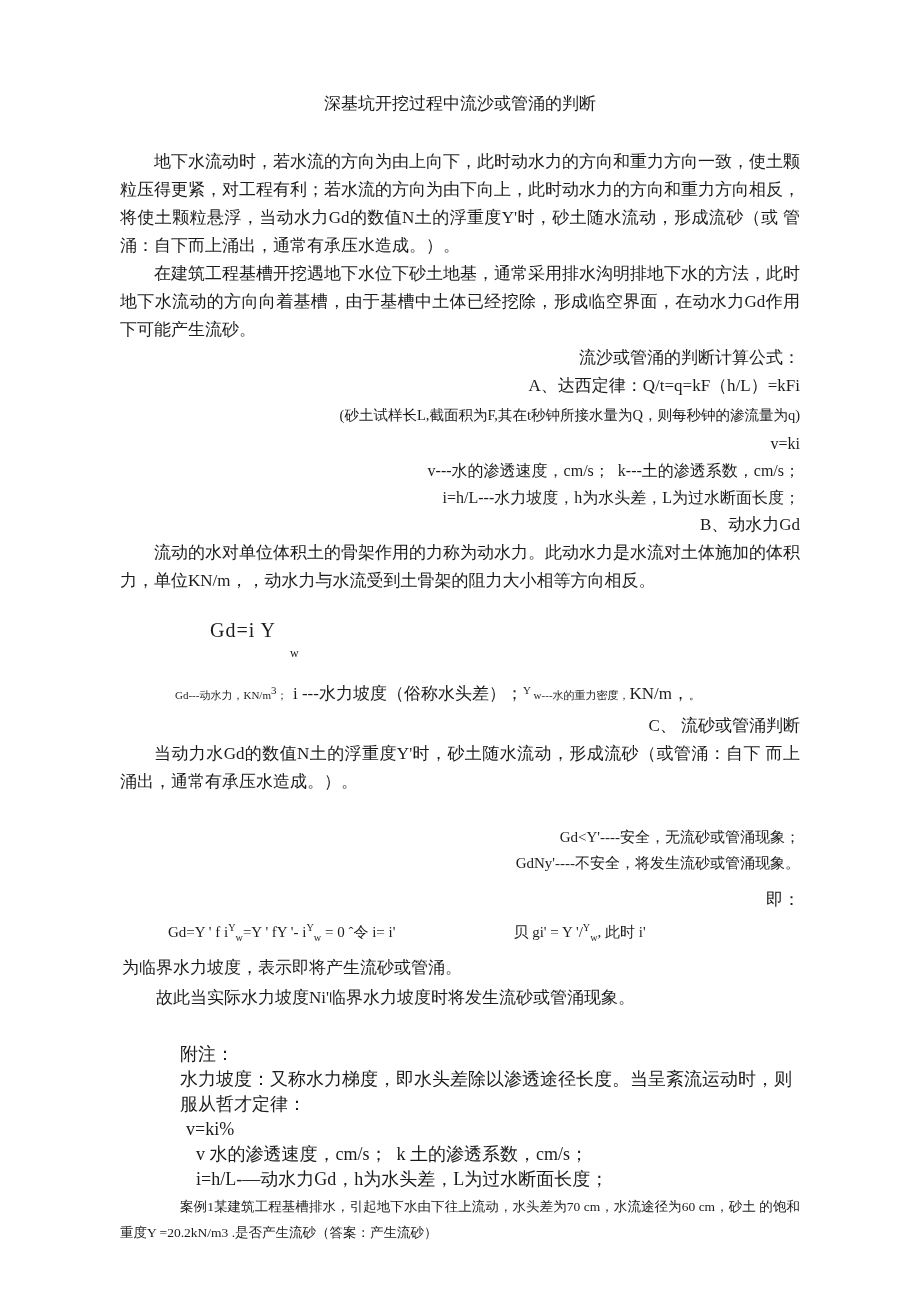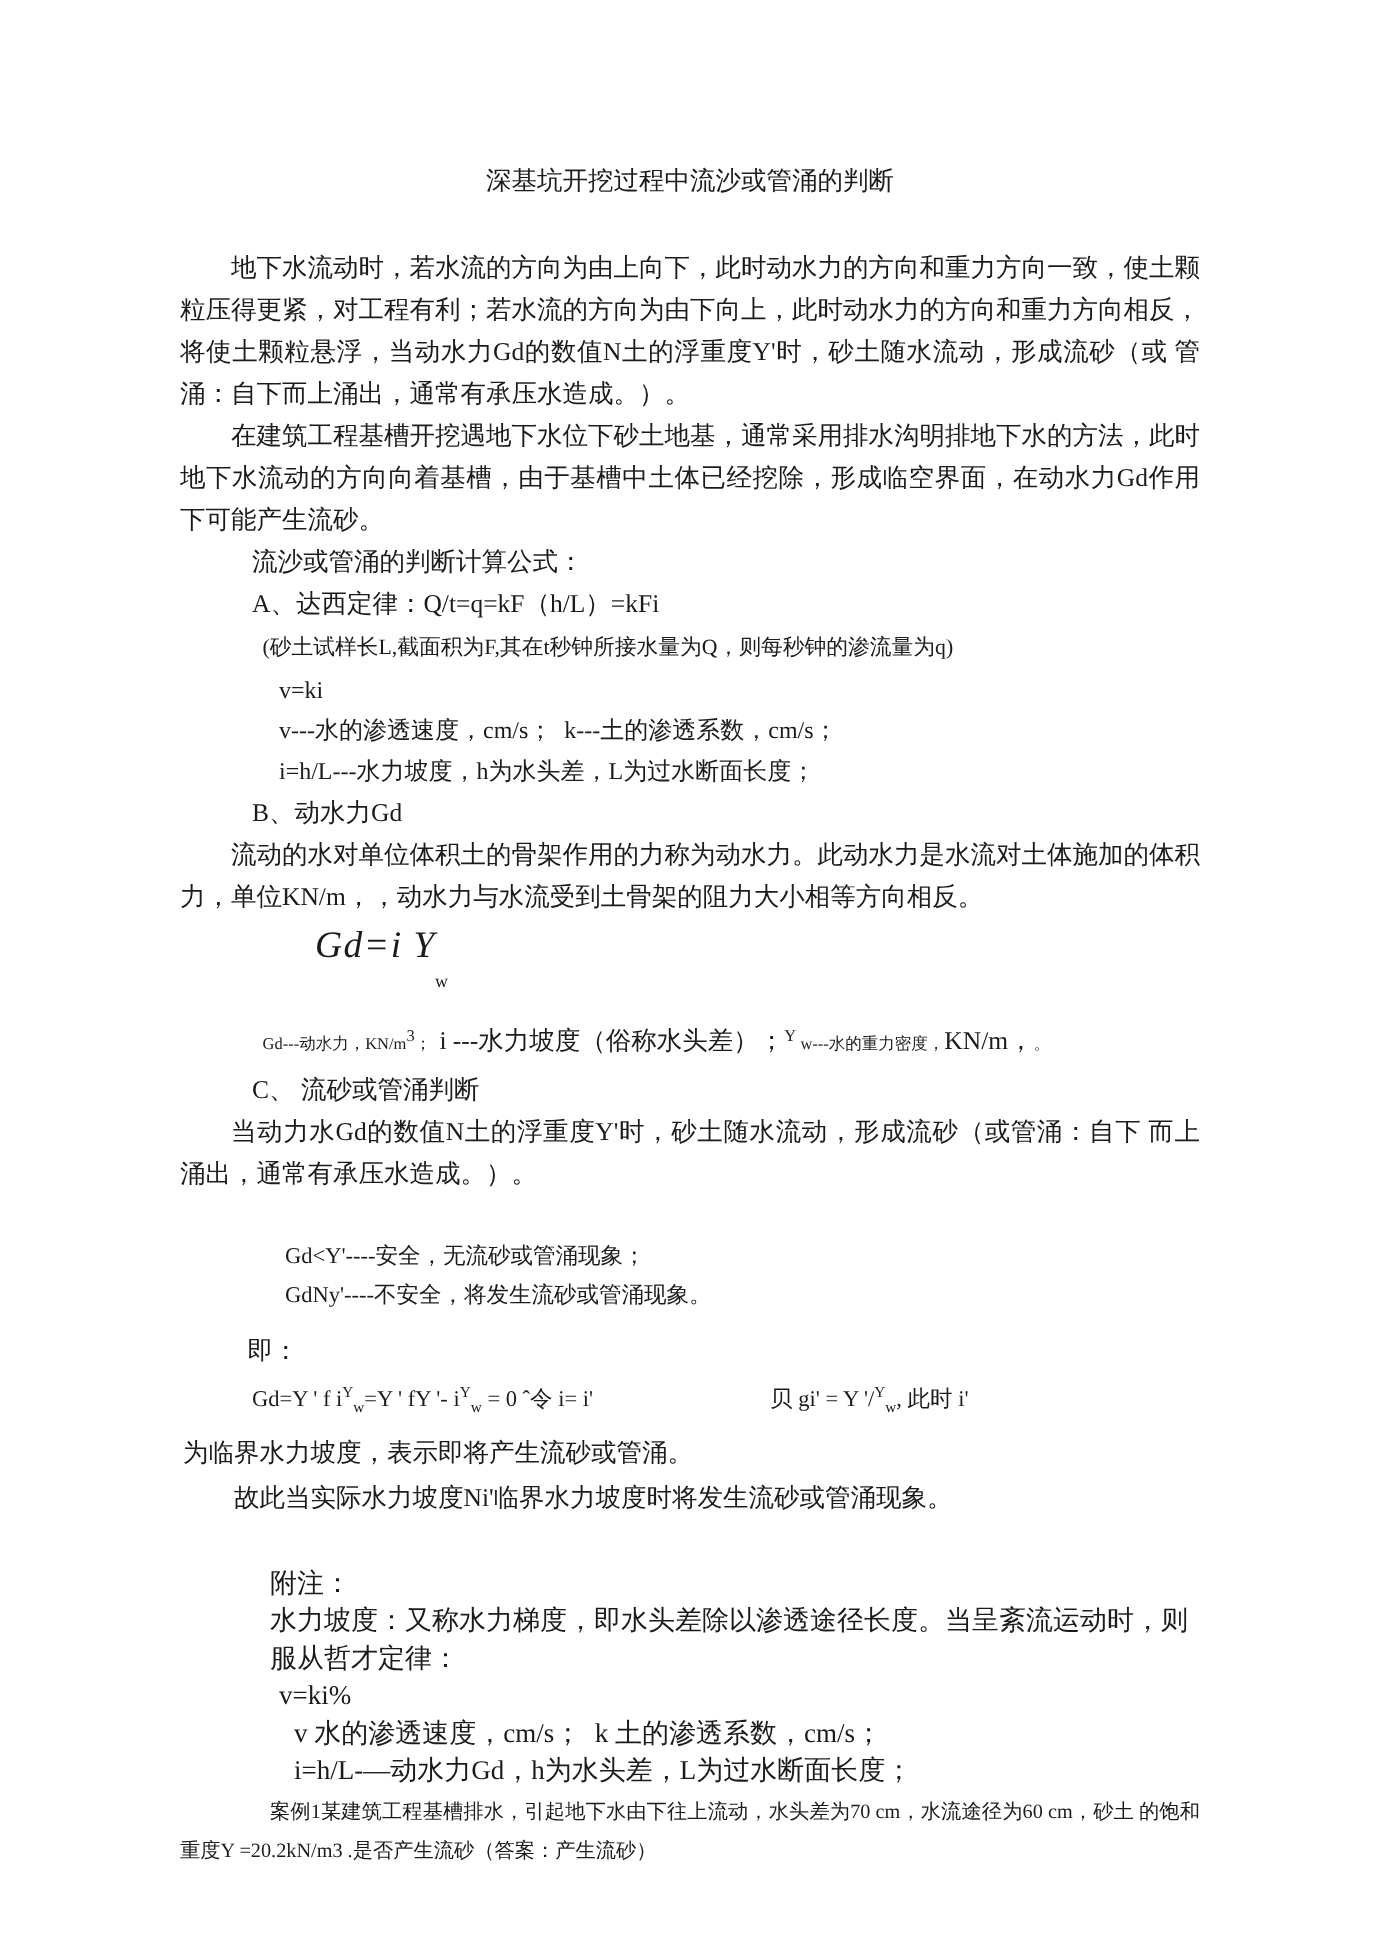--- a/index.html
+++ b/index.html
@@ -17,35 +17,36 @@
   .page {
     box-sizing: border-box;
     width: 920px;
     height: 1302px;
     padding: 90px 120px 0 120px;
   }
   .title {
     font-size: 17px;
     line-height: 28px;
     text-align: center;
-    margin: 17px 0 30px 0;
+    margin: 0 0 30px 0;
     font-weight: normal;
   }
   .body-p {
     font-size: 17px;
     line-height: 28px;
     text-align: justify;
     text-indent: 2em;
     margin: 0;
   }
   .line {
     font-size: 17px;
     line-height: 28px;
     margin: 0;
     white-space: pre-wrap;
+    text-align: right;
   }
   .pl48 { padding-left: 48px; }
   .pl45 { padding-left: 45px; }
   .pl55 { padding-left: 55px; }
   .pl60 { padding-left: 60px; }
   .pl66 { padding-left: 66px; }
   .pl70 { padding-left: 70px; }
   .pl76 { padding-left: 76px; }
   .pl90 { padding-left: 90px; }
   .note-line {
@@ -54,25 +55,24 @@
   }
   .sub-line {
     font-size: 16px;
     line-height: 27px;
   }
   .cond-line {
     font-size: 15px;
     line-height: 26px;
   }
   .formula-big {
-    font-size: 25px;
+    font-size: 20px;
     line-height: 30px;
-    margin-top: 4px;
+    margin-top: 20px;
     letter-spacing: 1px;
-    font-style: italic;
   }
   .formula-big-sub {
     font-size: 12px;
     line-height: 16px;
     padding-left: 170px;
     margin-bottom: 16px;
   }
   .legend-line {
     font-size: 13px;
     line-height: 26px;

